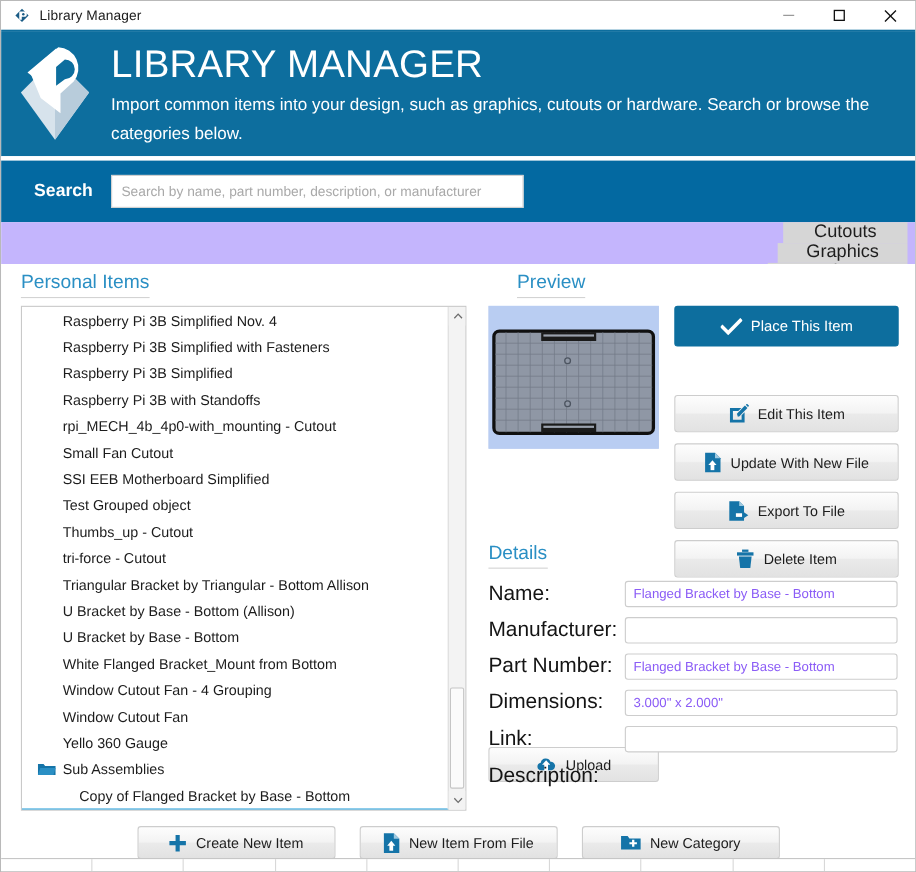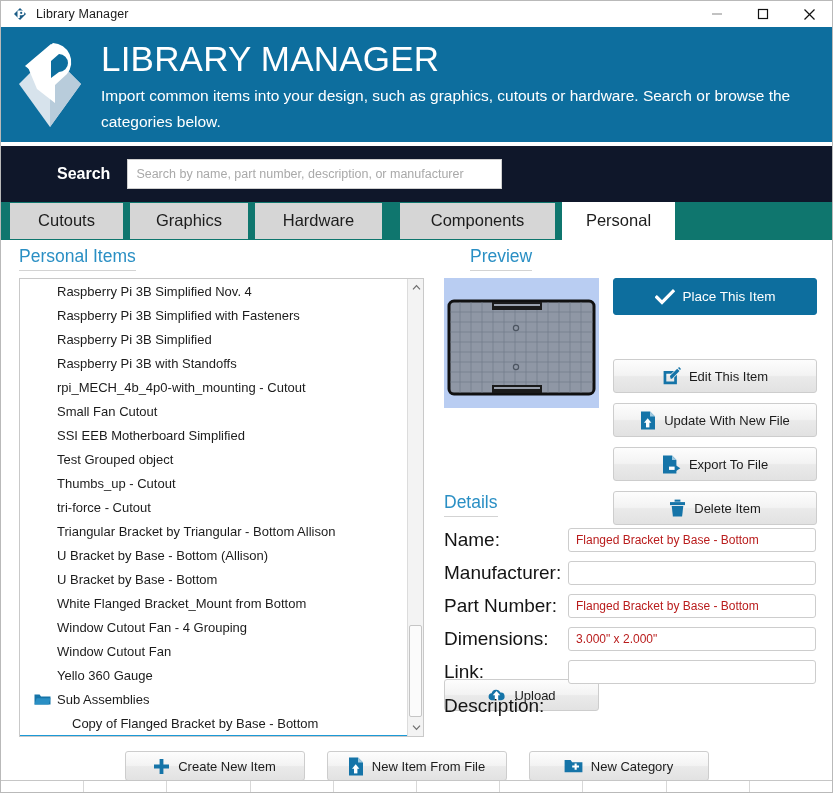--- a/index.html
+++ b/index.html
@@ -82,22 +82,22 @@
   .hdr-sep {
     position: absolute; top: 141px; left: 0;
     width: 831px; height: 4px;
     background: #ffffff;
   }
 
   
   .searchbar {
     position: absolute; top: 145px; left: 0;
     width: 831px; height: 56px;
-    background: #0f172a;
-    display: flex; align-items: center; padding-left: 26px;
+    background: #0369a1;
+    display: flex; align-items: center;
   }
   .search-label {
     color: #ffffff;
     font-weight: bold;
     font-size: 16px;
     margin-left: 30px;
     margin-right: 17px;
     white-space: nowrap;
   }
   .search-input {
@@ -109,23 +109,24 @@
     padding: 0 8px;
     font-family: "Liberation Sans", sans-serif;
     outline: none;
   }
   .search-input::placeholder { color: #a9a9a9; }
 
   
   .tabstrip {
     position: absolute; top: 201px; left: 0;
     width: 831px; height: 38px;
-    background: #0f766e;
-    display: flex; align-items: center;
+    background: #c4b5fd;
+    display: flex; align-items: flex-end;
     padding-left: 9px;
+    flex-direction: column;
   }
   .tab {
     height: 36px;
     background: #d6d6d6;
     color: #1d1d1d;
     font-size: 16.5px;
     display: flex; align-items: center; justify-content: center;
     margin-right: 7px;
     border: none;
     cursor: pointer;
@@ -136,21 +137,20 @@
   .tab.active {
     background: #ffffff;
     height: 38px;
   }
 
   
   .body {
     position: absolute; top: 239px; left: 0;
     width: 831px; height: 552px;
     background: #ffffff;
-    border-radius: 24px;
   }
 
   .section-head {
     color: #2a8fc4;
     font-size: 17.5px;
     font-weight: 400;
     padding-bottom: 3px;
     border-bottom: 1px solid #d3d3d3;
     display: inline-block;
   }
@@ -273,21 +273,21 @@
     font-size: 19px;
     color: #141414;
     white-space: nowrap;
   }
   .fctl {
     width: 248px; height: 24px;
     border: 1px solid #cdcdcd;
     border-radius: 3px;
     background: #ffffff;
     font-size: 12px;
-    color: #b91c1c;
+    color: #8b5cf6;
     padding: 0 7px;
     font-family: "Liberation Sans", sans-serif;
     outline: none;
   }
   .ftext {
     width: 248px; height: 48px;
     border: 1px solid #cdcdcd;
     border-radius: 3px;
     background: #ffffff;
     font-size: 12px;

